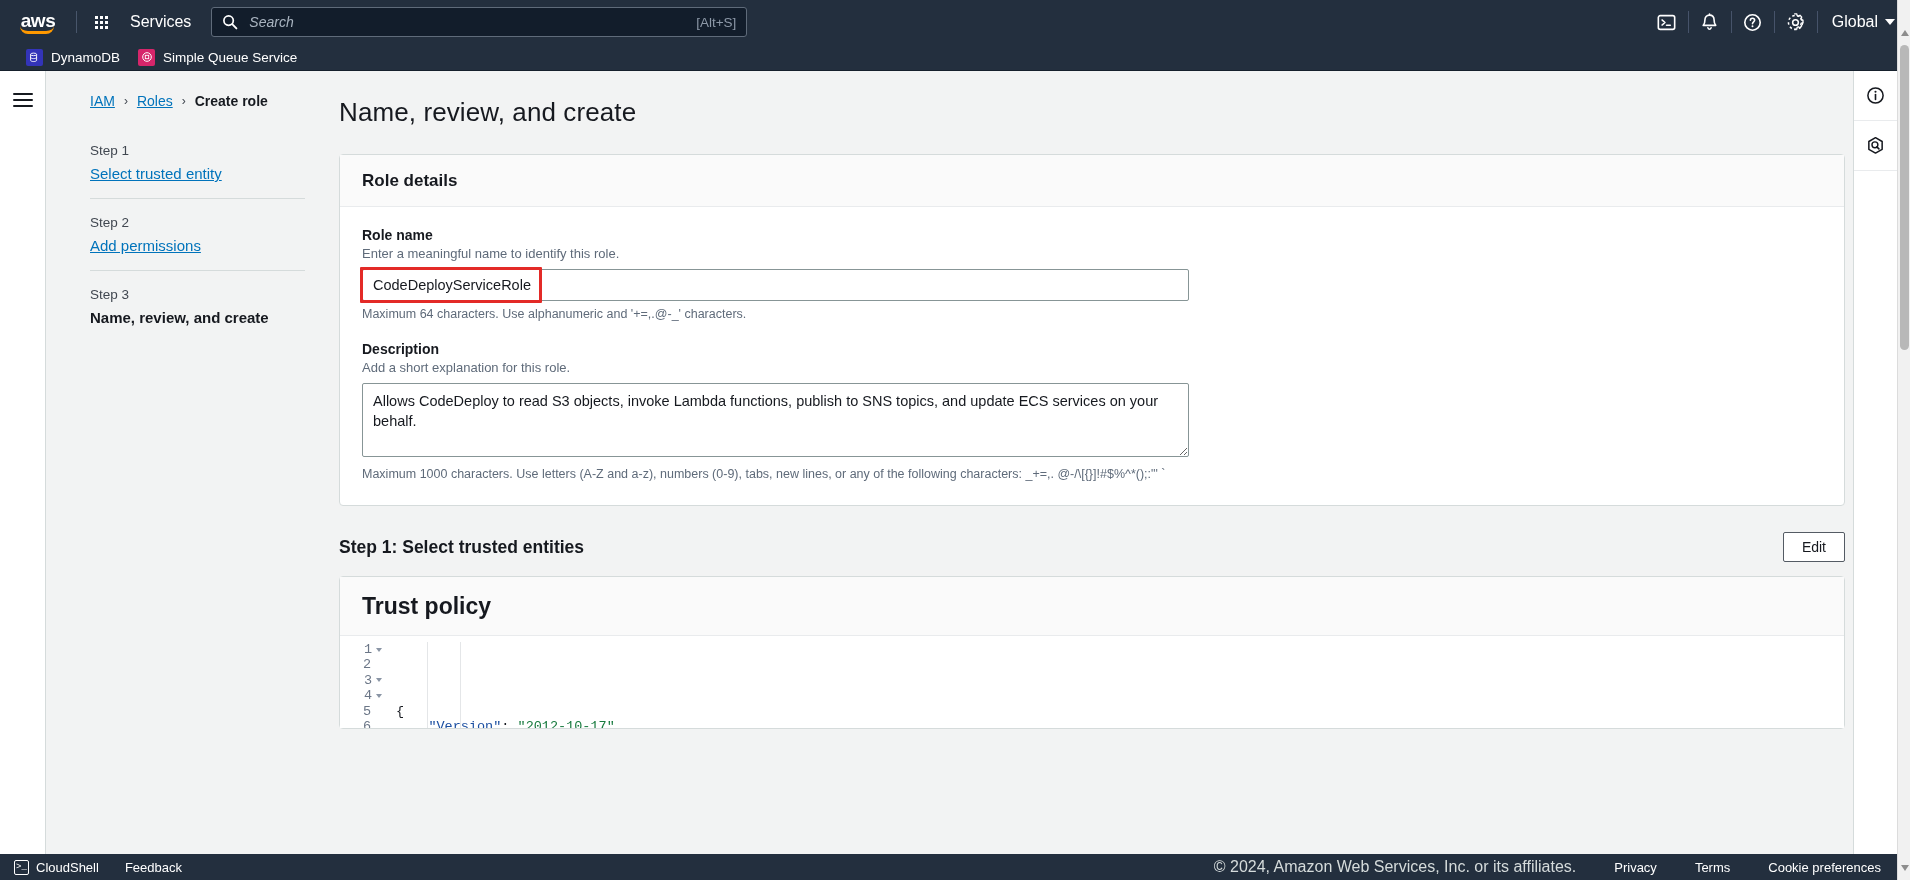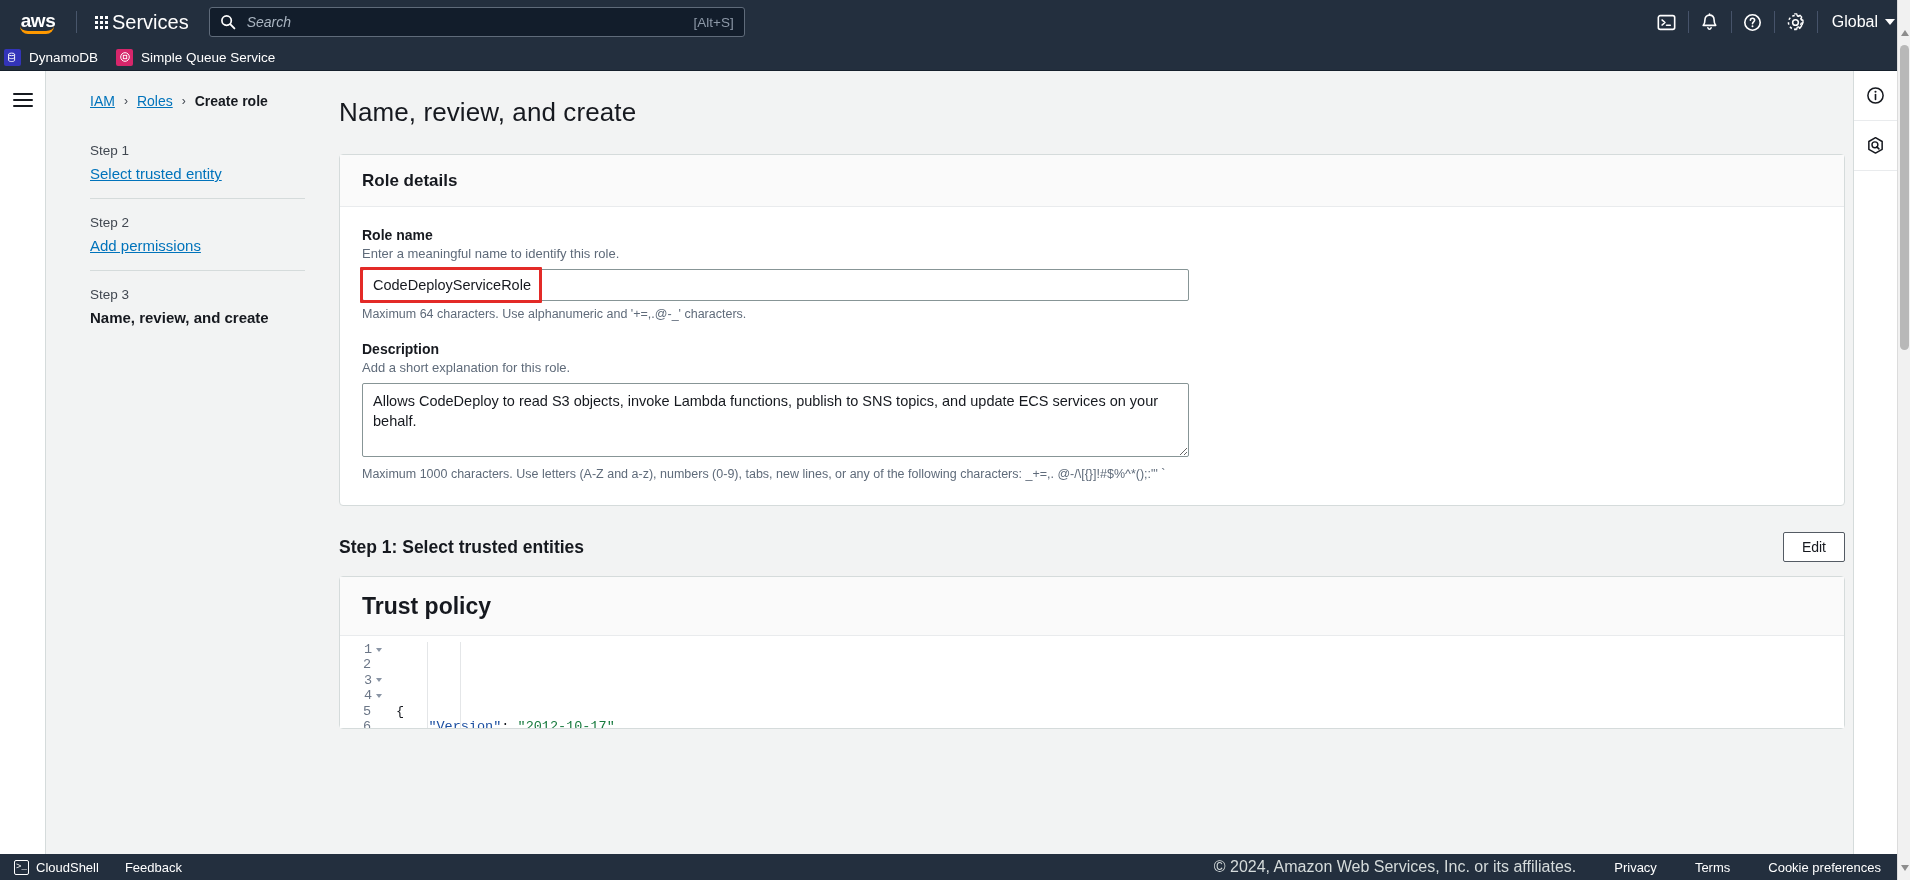--- a/index.html
+++ b/index.html
@@ -33,22 +33,22 @@
   .aws-logo .smile {
     position: absolute; bottom: 3px; left: 6px; width: 34px; height: 8px;
     border-bottom: 3px solid #ff9900;
     border-radius: 0 0 18px 18px;
   }
   .nav-divider {
     width: 1px; height: 22px; background: #48566b; margin: 0 10px;
     flex: 0 0 auto;
   }
   .services-btn {
-    display: flex; align-items: center; gap: 4px;
-    color: #ffffff; font-size: 20px; cursor: pointer;
+    display: flex; align-items: center; gap: 22px;
+    color: #ffffff; font-size: 16px; cursor: pointer;
     padding: 5px 8px; border-radius: 2px; flex: 0 0 auto;
   }
   .grid-icon {
     display: grid; grid-template-columns: repeat(3, 3px);
     grid-template-rows: repeat(3, 3px); gap: 2px;
   }
   .grid-icon i { display: block; width: 3px; height: 3px; background: #fff; }
 
   .search-wrap {
     flex: 0 0 auto; margin-left: 12px;
@@ -80,21 +80,21 @@
   }
   .caret-down {
     width: 0; height: 0; border-left: 5px solid transparent;
     border-right: 5px solid transparent; border-top: 6px solid #ffffff;
   }
 
   
   .subnav {
     position: absolute; top: 44px; left: 0; width: 1910px; height: 27px;
     background: #232f3e; display: flex; align-items: center;
-    padding-left: 4px; gap: 18px; z-index: 39;
+    padding-left: 26px; gap: 18px; z-index: 39;
     border-bottom: 1px solid #16202c;
   }
   .svc-chip {
     display: flex; align-items: center; gap: 8px;
     color: #ffffff; font-size: 13.5px; cursor: pointer;
   }
   .svc-sq {
     width: 17px; height: 17px; border-radius: 2px;
     display: flex; align-items: center; justify-content: center;
     flex: 0 0 auto;

